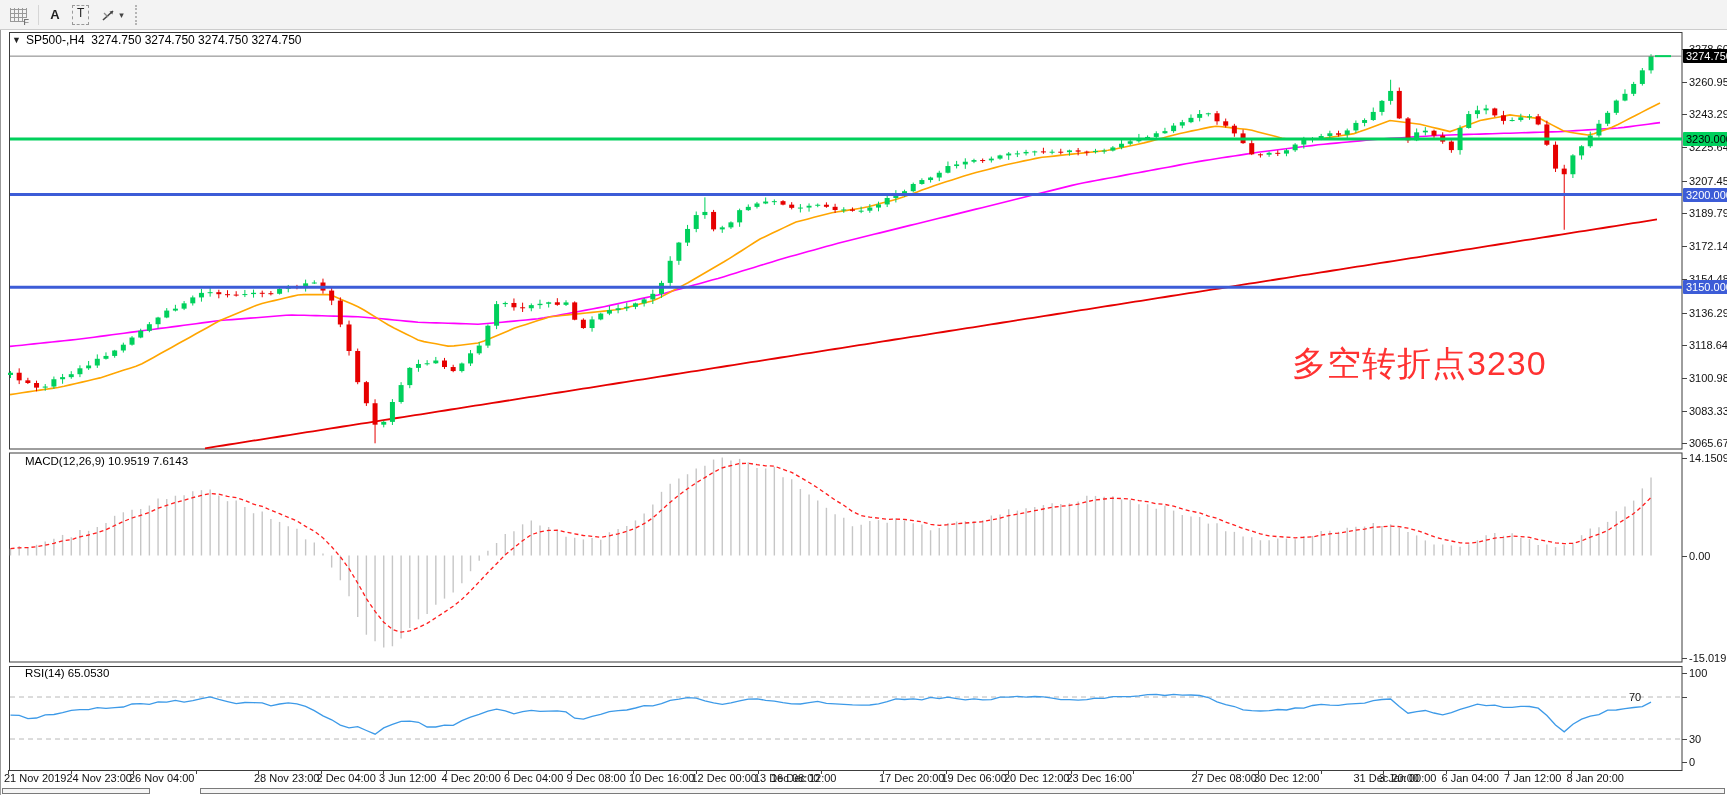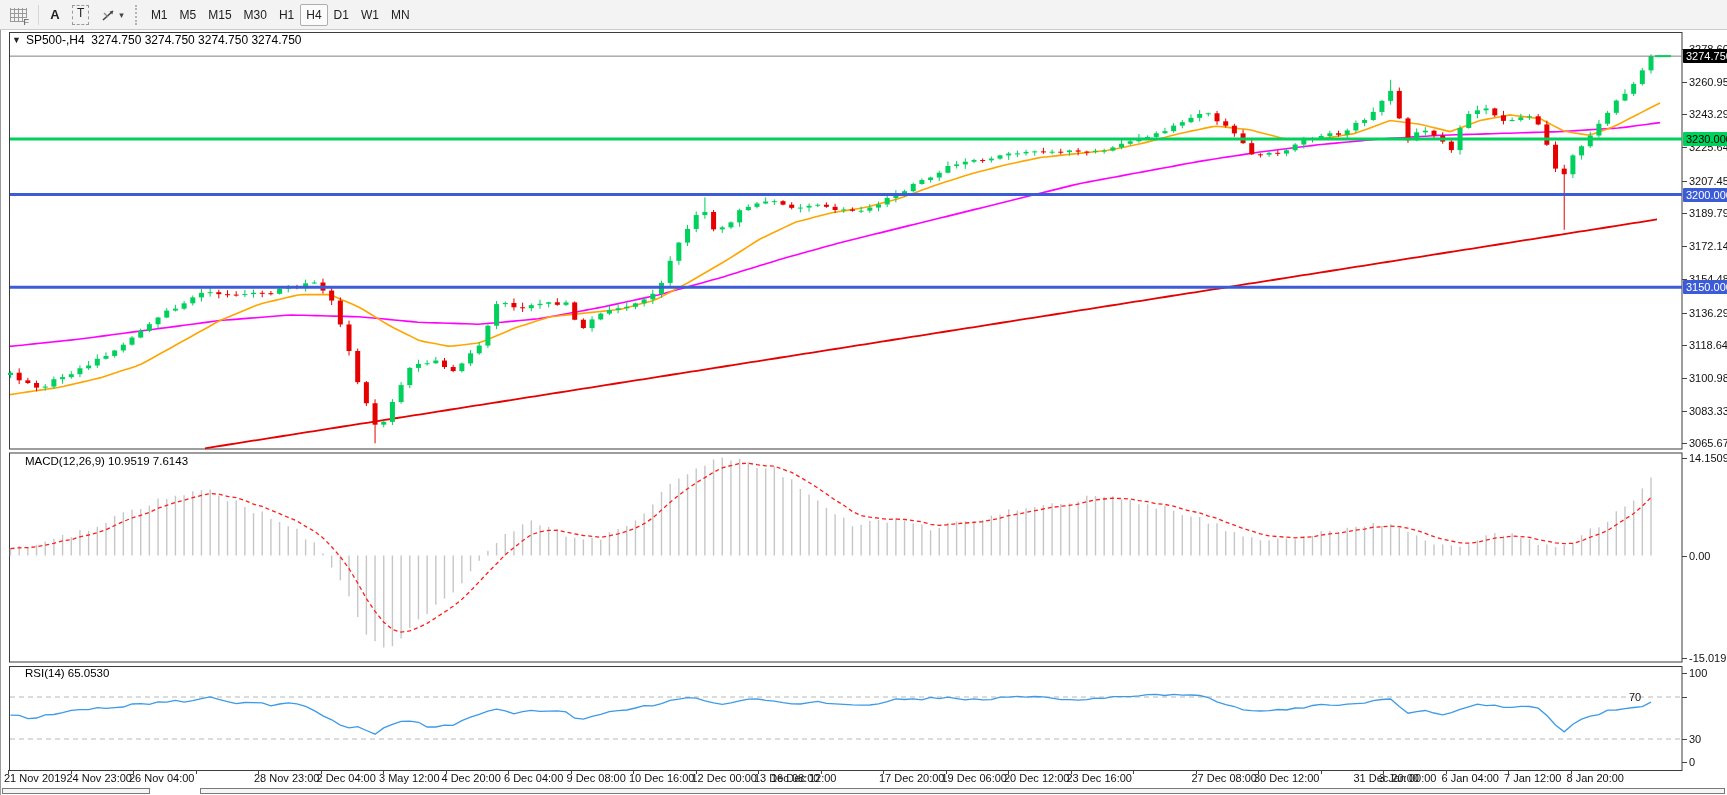--- a/index.html
+++ b/index.html
@@ -54,31 +54,20 @@
     </div>
     <div class="tb-btn">
       <svg width="16" height="16" viewBox="0 0 16 16" style="position:static">
         <path d="M2 13 L12 4" stroke="#444" stroke-width="1.6" fill="none"></path>
         <path d="M12 4 l-3.5 0.6 2.9 2.9 z" fill="#444"></path>
         <path d="M3 6 l4 4" stroke="#888" stroke-width="1.2" fill="none"></path>
       </svg>
       <span class="caret">▾</span>
     </div>
     <div class="tb-grip"></div>
-    <div style="display:flex;align-items:center" id="tf-group">
-        <div class="tb-btn">M1</div>
-        <div class="tb-btn">M5</div>
-        <div class="tb-btn">M15</div>
-        <div class="tb-btn">M30</div>
-        <div class="tb-btn">H1</div>
-        <div class="tb-btn active">H4</div>
-        <div class="tb-btn">D1</div>
-        <div class="tb-btn">W1</div>
-        <div class="tb-btn">MN</div>
-      </div>
   </div>
 
   <div class="win-left-edge"></div>
 
   <svg id="svg-main" width="1727" height="422" style="top:30px">
       <g>
         <rect x="9.5" y="2.5" width="1672.5" height="416.5" fill="#fff" stroke="#3c3c3c" stroke-width="1"></rect>
       </g>
       <g>
         <polyline points="205.0,418.3 211.0,417.4 217.0,416.4 223.0,415.5 229.0,414.5 235.0,413.6 241.0,412.6 247.0,411.7 253.0,410.7 259.0,409.8 265.0,408.8 271.0,407.9 277.0,407.0 283.0,406.0 289.0,405.1 295.0,404.1 301.0,403.2 307.0,402.2 313.0,401.3 319.0,400.3 325.0,399.4 331.0,398.4 337.0,397.5 343.0,396.5 349.0,395.6 355.0,394.7 361.0,393.7 367.0,392.8 373.0,391.8 379.0,390.9 385.0,389.9 391.0,389.0 397.0,388.0 403.0,387.1 409.0,386.1 415.0,385.2 421.0,384.3 427.0,383.3 433.0,382.4 439.0,381.4 445.0,380.5 451.0,379.5 457.0,378.6 463.0,377.6 469.0,376.7 475.0,375.7 481.0,374.8 487.0,373.9 493.0,372.9 499.0,372.0 505.0,371.0 511.0,370.1 517.0,369.1 523.0,368.2 529.0,367.2 535.0,366.3 541.0,365.3 547.0,364.4 553.0,363.4 559.0,362.5 565.0,361.6 571.0,360.6 577.0,359.7 583.0,358.7 589.0,357.8 595.0,356.8 601.0,355.9 607.0,354.9 613.0,354.0 619.0,353.0 625.0,352.1 631.0,351.2 637.0,350.2 643.0,349.3 649.0,348.3 655.0,347.4 661.0,346.4 667.0,345.5 673.0,344.5 679.0,343.6 685.0,342.6 691.0,341.7 697.0,340.8 703.0,339.8 709.0,338.9 715.0,337.9 721.0,337.0 727.0,336.0 733.0,335.1 739.0,334.1 745.0,333.2 751.0,332.2 757.0,331.3 763.0,330.4 769.0,329.4 775.0,328.5 781.0,327.5 787.0,326.6 793.0,325.6 799.0,324.7 805.0,323.7 811.0,322.8 817.0,321.8 823.0,320.9 829.0,319.9 835.0,319.0 841.0,318.1 847.0,317.1 853.0,316.2 859.0,315.2 865.0,314.3 871.0,313.3 877.0,312.4 883.0,311.4 889.0,310.5 895.0,309.5 901.0,308.6 907.0,307.7 913.0,306.7 919.0,305.8 925.0,304.8 931.0,303.9 937.0,302.9 943.0,302.0 949.0,301.0 955.0,300.1 961.0,299.1 967.0,298.2 973.0,297.3 979.0,296.3 985.0,295.4 991.0,294.4 997.0,293.5 1003.0,292.5 1009.0,291.6 1015.0,290.6 1021.0,289.7 1027.0,288.7 1033.0,287.8 1039.0,286.8 1045.0,285.9 1051.0,285.0 1057.0,284.0 1063.0,283.1 1069.0,282.1 1075.0,281.2 1081.0,280.2 1087.0,279.3 1093.0,278.3 1099.0,277.4 1105.0,276.4 1111.0,275.5 1117.0,274.6 1123.0,273.6 1129.0,272.7 1135.0,271.7 1141.0,270.8 1147.0,269.8 1153.0,268.9 1159.0,267.9 1165.0,267.0 1171.0,266.0 1177.0,265.1 1183.0,264.2 1189.0,263.2 1195.0,262.3 1201.0,261.3 1207.0,260.4 1213.0,259.4 1219.0,258.5 1225.0,257.5 1231.0,256.6 1237.0,255.6 1243.0,254.7 1249.0,253.7 1255.0,252.8 1261.0,251.9 1267.0,250.9 1273.0,250.0 1279.0,249.0 1285.0,248.1 1291.0,247.1 1297.0,246.2 1303.0,245.2 1309.0,244.3 1315.0,243.3 1321.0,242.4 1327.0,241.5 1333.0,240.5 1339.0,239.6 1345.0,238.6 1351.0,237.7 1357.0,236.7 1363.0,235.8 1369.0,234.8 1375.0,233.9 1381.0,232.9 1387.0,232.0 1393.0,231.1 1399.0,230.1 1405.0,229.2 1411.0,228.2 1417.0,227.3 1423.0,226.3 1429.0,225.4 1435.0,224.4 1441.0,223.5 1447.0,222.5 1453.0,221.6 1459.0,220.6 1465.0,219.7 1471.0,218.8 1477.0,217.8 1483.0,216.9 1489.0,215.9 1495.0,215.0 1501.0,214.0 1507.0,213.1 1513.0,212.1 1519.0,211.2 1525.0,210.2 1531.0,209.3 1537.0,208.4 1543.0,207.4 1549.0,206.5 1555.0,205.5 1561.0,204.6 1567.0,203.6 1573.0,202.7 1579.0,201.7 1585.0,200.8 1591.0,199.8 1597.0,198.9 1603.0,198.0 1609.0,197.0 1615.0,196.1 1621.0,195.1 1627.0,194.2 1633.0,193.2 1639.0,192.3 1645.0,191.3 1651.0,190.4 1657.0,189.4" fill="none" stroke="#e60000" stroke-width="1.8"></polyline>
@@ -690,20 +679,21 @@
       <g>
         <polyline points="10.5,50.1 19.2,50.4 27.9,53.6 36.5,53.0 45.2,49.8 53.9,49.5 62.6,47.7 71.3,45.3 79.9,44.7 88.6,44.6 97.3,42.7 106.0,43.4 114.7,42.6 123.3,42.0 132.0,39.0 140.7,38.7 149.4,39.3 158.1,36.9 166.7,37.1 175.4,35.3 184.1,37.2 192.8,35.6 201.5,33.7 210.1,31.9 218.8,34.4 227.5,36.6 236.2,38.7 244.9,37.5 253.5,37.7 262.2,37.8 270.9,40.8 279.6,39.0 288.3,37.8 296.9,38.9 305.6,41.3 314.3,45.6 323.0,50.8 331.7,54.8 340.3,60.1 349.0,62.8 357.7,61.7 366.4,65.5 375.1,69.2 383.7,62.9 392.4,59.3 401.1,56.4 409.8,56.2 418.5,57.3 427.1,62.0 435.8,62.0 444.5,60.1 453.2,60.4 461.9,55.6 470.5,52.1 479.2,49.4 487.9,46.1 496.6,44.2 505.3,45.9 513.9,48.8 522.6,46.7 531.3,45.4 540.0,46.4 548.7,46.1 557.3,45.9 566.0,46.9 574.7,53.2 583.4,54.2 592.1,51.3 600.7,49.4 609.4,46.6 618.1,45.7 626.8,45.0 635.5,43.0 644.1,40.7 652.8,40.8 661.5,38.7 670.2,35.3 678.9,34.2 687.5,32.7 696.2,33.1 704.9,35.8 713.6,37.9 722.3,39.3 730.9,37.8 739.6,35.9 748.3,34.2 757.0,33.9 765.7,35.3 774.3,36.2 783.0,37.7 791.7,38.9 800.4,39.0 809.1,37.6 817.7,36.3 826.4,38.3 835.1,38.8 843.8,39.3 852.5,39.9 861.1,40.2 869.8,40.0 878.5,38.8 887.2,36.6 895.9,33.9 904.5,34.5 913.2,33.9 921.9,34.9 930.6,32.4 939.3,33.7 947.9,32.2 956.6,33.6 965.3,34.9 974.0,33.9 982.7,34.9 991.3,34.7 1000.0,32.1 1008.7,32.1 1017.4,31.4 1026.1,32.1 1034.7,31.5 1043.4,31.9 1052.1,33.2 1060.8,34.7 1069.5,34.6 1078.1,35.2 1086.8,34.6 1095.5,33.1 1104.2,33.3 1112.9,31.6 1121.5,31.6 1130.2,31.7 1138.9,30.8 1147.6,29.7 1156.3,29.4 1164.9,30.5 1173.6,29.3 1182.3,30.2 1191.0,30.0 1199.7,30.5 1208.3,32.5 1217.0,36.9 1225.7,39.6 1234.4,41.5 1243.1,44.8 1251.7,45.7 1260.4,46.0 1269.1,45.7 1277.8,44.5 1286.5,45.0 1295.1,43.0 1303.8,43.1 1312.5,40.5 1321.2,39.4 1329.9,40.2 1338.5,40.3 1347.2,39.2 1355.9,38.6 1364.6,38.2 1373.3,35.6 1381.9,34.5 1390.6,34.0 1399.3,41.5 1408.0,48.2 1416.7,46.6 1425.3,45.5 1434.0,48.0 1442.7,49.8 1451.4,47.7 1460.1,44.4 1468.7,41.8 1477.4,39.1 1486.1,40.7 1494.8,40.1 1503.5,42.3 1512.1,42.3 1520.8,41.4 1529.5,41.5 1538.2,43.2 1546.9,50.5 1555.5,59.9 1564.2,66.8 1572.9,59.2 1581.6,54.1 1590.3,51.1 1598.9,49.6 1607.6,45.1 1616.3,45.0 1625.0,43.7 1633.7,42.5 1642.3,41.7 1651.0,37.2" fill="none" stroke="#3d9ae8" stroke-width="1.3"></polyline>
       </g>
     </svg>
 
   <div class="chart-title">
     <span class="dd-icon">▼</span><span>SP500-,H4  3274.750 3274.750 3274.750 3274.750</span>
   </div>
   <div class="panel-label" style="left:13px;top:455px">MACD(12,26,9) 10.9519 7.6143</div>
   <div class="panel-label" style="left:13px;top:667px">RSI(14) 65.0530</div>
+  <div class="annotation" id="annotation" style="color: rgb(255, 50, 50);">多空转折点3230</div>
 
   <div id="overlay" style="position:absolute;left:0;top:0;width:1727px;height:795px;pointer-events:none">
       <div class="tick" style="left: 1682px; top: 49px; width: 5px; height: 1px;"></div>
       <div class="axlabel" style="left: 1689px; top: 42px;">3278.605</div>
       <div class="tick" style="left: 1682px; top: 82px; width: 5px; height: 1px;"></div>
       <div class="axlabel" style="left: 1689px; top: 75px;">3260.950</div>
       <div class="tick" style="left: 1682px; top: 114px; width: 5px; height: 1px;"></div>
       <div class="axlabel" style="left: 1689px; top: 107px;">3243.295</div>
       <div class="tick" style="left: 1682px; top: 147px; width: 5px; height: 1px;"></div>
       <div class="axlabel" style="left: 1689px; top: 140px;">3225.640</div>
@@ -771,21 +761,21 @@
       <div class="tick" style="left: 1570.5px; top: 770px; width: 1px; height: 4px;"></div>
     </div>
 
   <div id="time-axis">
       <span class="timelabel" style="left: 4px;">21 Nov 2019</span>
       <span class="timelabel" style="left: 66.5px;">24 Nov 23:00</span>
       <span class="timelabel" style="left: 129px;">26 Nov 04:00</span>
       <span class="timelabel" style="left: 204px; margin-top: 40px;">27 Nov 12:00</span>
       <span class="timelabel" style="left: 254px;">28 Nov 23:00</span>
       <span class="timelabel" style="left: 316.5px;">2 Dec 04:00</span>
-      <span class="timelabel" style="left: 379px;">3 May 12:00</span>
+      <span class="timelabel" style="left: 379px;">3 Jun 12:00</span>
       <span class="timelabel" style="left: 441.5px;">4 Dec 20:00</span>
       <span class="timelabel" style="left: 504px;">6 Dec 04:00</span>
       <span class="timelabel" style="left: 566.5px;">9 Dec 08:00</span>
       <span class="timelabel" style="left: 629px;">10 Dec 16:00</span>
       <span class="timelabel" style="left: 691.5px;">12 Dec 00:00</span>
       <span class="timelabel" style="left: 754px;">13 Dec 08:00</span>
       <span class="timelabel" style="left: 771px;">16 Dec 12:00</span>
       <span class="timelabel" style="left: 879px;">17 Dec 20:00</span>
       <span class="timelabel" style="left: 941.5px;">19 Dec 06:00</span>
       <span class="timelabel" style="left: 1004px;">20 Dec 12:00</span>

